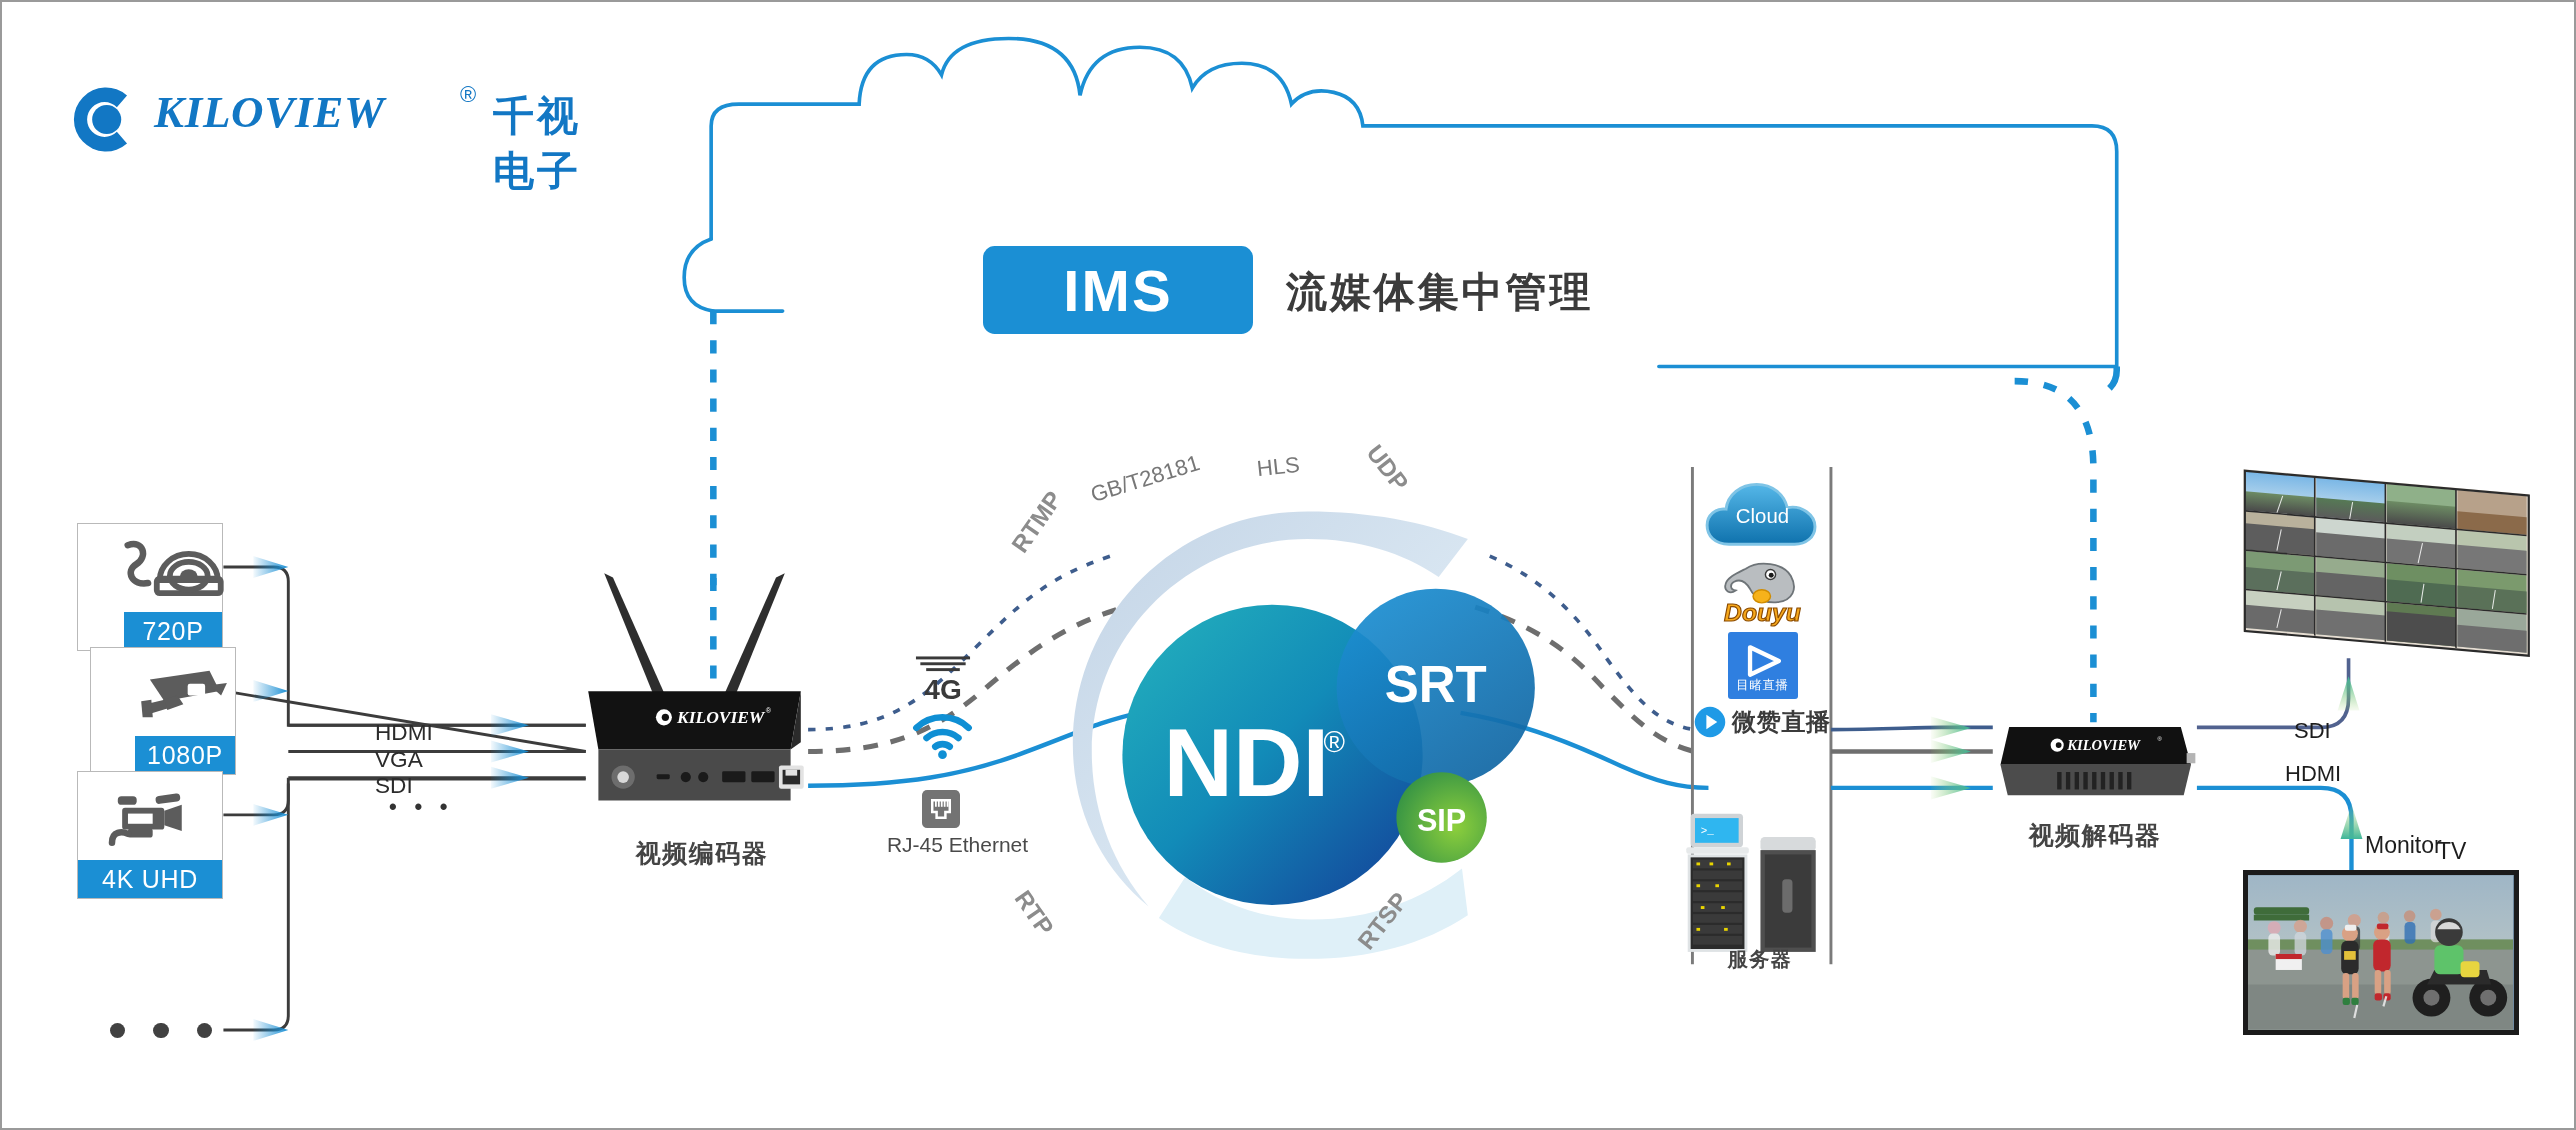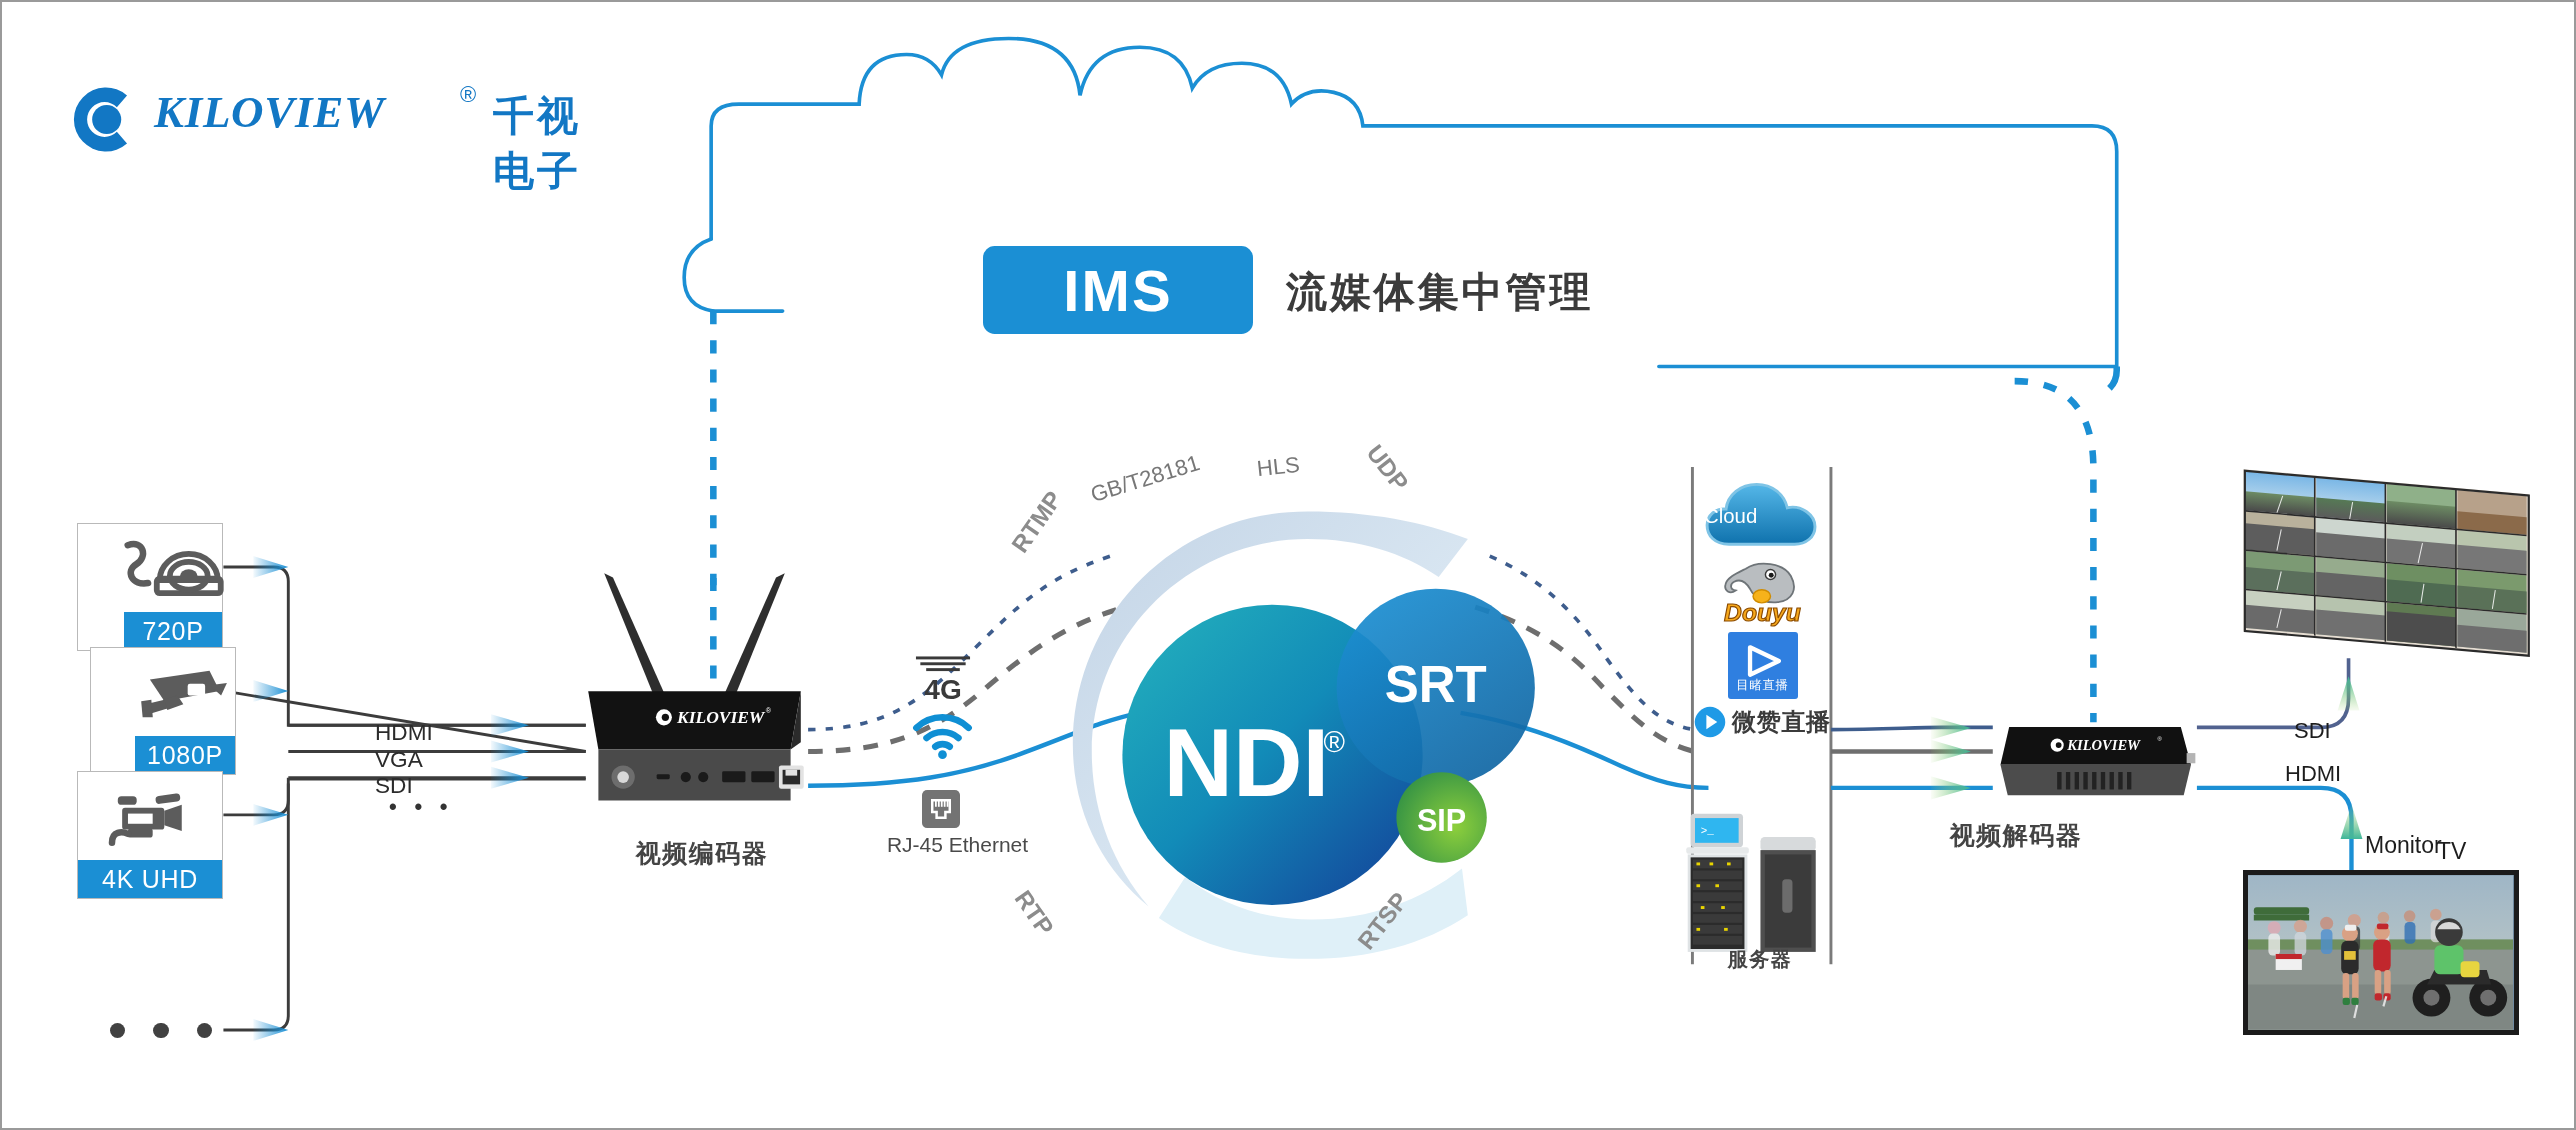--- a/index.html
+++ b/index.html
@@ -48,34 +48,34 @@
 
   
   #ndiwrap{left:1014px;top:467px;width:583px;height:525px;}
   .protoLbl{position:absolute;font-size:24px;color:#8c8c8c;font-family:"Liberation Sans",sans-serif;font-weight:bold;white-space:nowrap;}
   .protoLblSm{position:absolute;font-size:22px;color:#777;font-family:"Liberation Sans",sans-serif;white-space:nowrap;}
 
   
   #platcol{left:1691px;top:478px;width:139px;}
   .platItem{margin-bottom:7.3px;display:flex;align-items:center;justify-content:center;}
   #cloudIco{width:117px;height:70px;position:relative;}
-  #cloudIco .ctxt{position:absolute;left:0;right:0;top:25px;color:#fff;font-size:20.4px;}
+  #cloudIco .ctxt{position:absolute;left:0;right:0;top:25px;text-align:center;color:#fff;font-size:20.4px;}
   #douyu{width:109px;height:67px;background:#fff;display:flex;align-items:flex-end;justify-content:center;position:relative;}
   #mudu{width:70px;height:67px;background:#2f7fe0;border-radius:2.9px;position:relative;display:flex;align-items:center;justify-content:center;flex-direction:column;}
   #mudu .mtxt{position:absolute;bottom:5.1px;left:0;right:0;text-align:center;color:#fff;font-size:12.4px;font-family:"DejaVu Sans",sans-serif;letter-spacing:0.7px;}
   #weizan{display:flex;align-items:center;gap:5.8px;}
   #weizan .wtxt{font-size:24px;font-weight:bold;color:#3b3b3b;font-family:"DejaVu Sans",sans-serif;letter-spacing:0.7px;}
 
   
   #server{left:1677px;top:810px;width:160px;height:146px;}
   #serverCap{left:1656px;top:944px;width:204px;text-align:center;font-size:20px;font-weight:bold;color:#444;font-family:"DejaVu Sans",sans-serif;letter-spacing:1.5px;}
 
   
   #decoder{left:1991px;top:722px;width:204px;height:80px;}
-  #decName{left:1912px;top:817px;width:204px;text-align:center;font-size:25px;font-weight:bold;color:#444;font-family:"DejaVu Sans",sans-serif;letter-spacing:1.5px;}
+  #decName{left:1991px;top:817px;width:204px;text-align:center;font-size:25px;font-weight:bold;color:#444;font-family:"DejaVu Sans",sans-serif;letter-spacing:1.5px;}
 
   
   .outLbl{font-size:22px;color:#1d1d1d;font-family:"Liberation Sans",sans-serif;}
   #lblSDIout{left:2292px;top:716px;}
   #lblHDMIout{left:2283px;top:759px;}
 
   
   #wall{left:2241px;top:473px;width:292px;height:182px;}
   #wallCap{left:2363px;top:830px;font-size:23px;color:#1d1d1d;}
   

